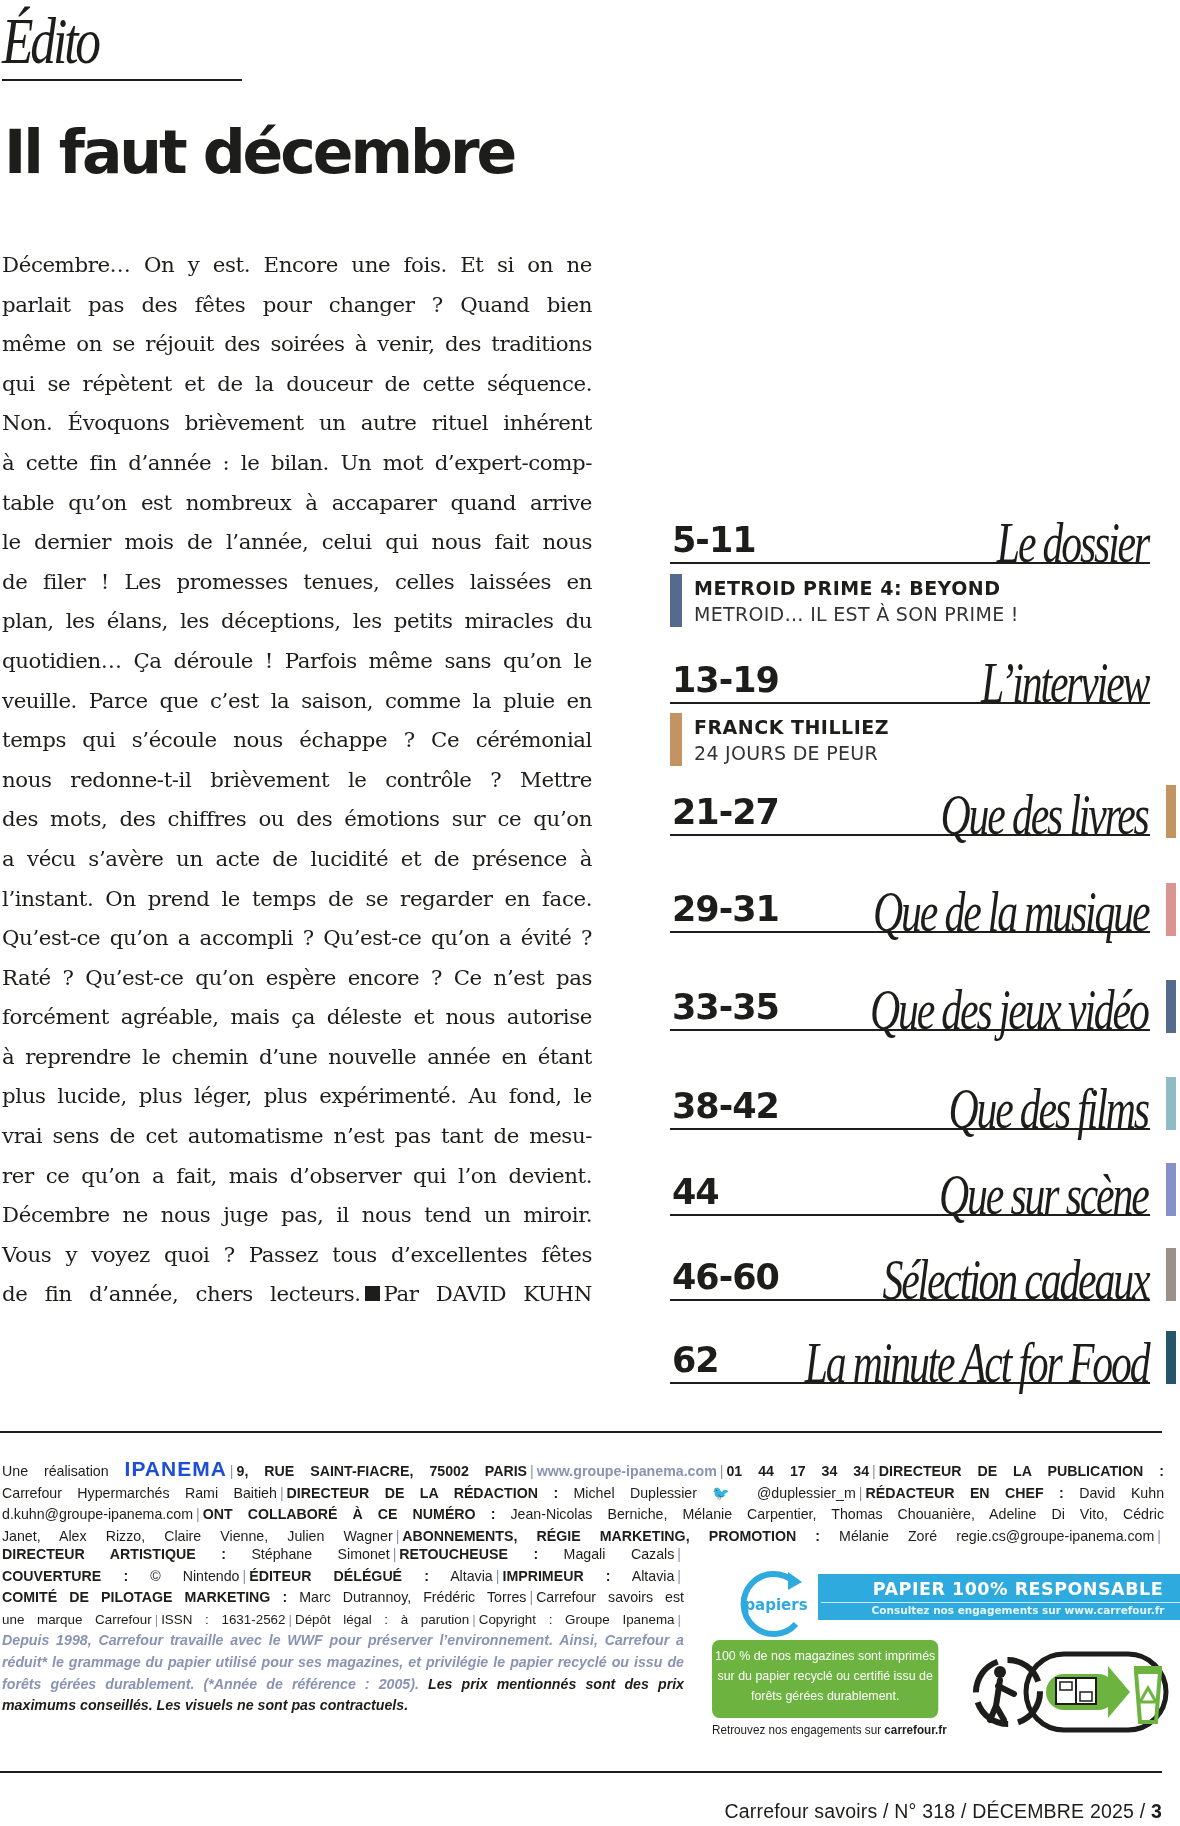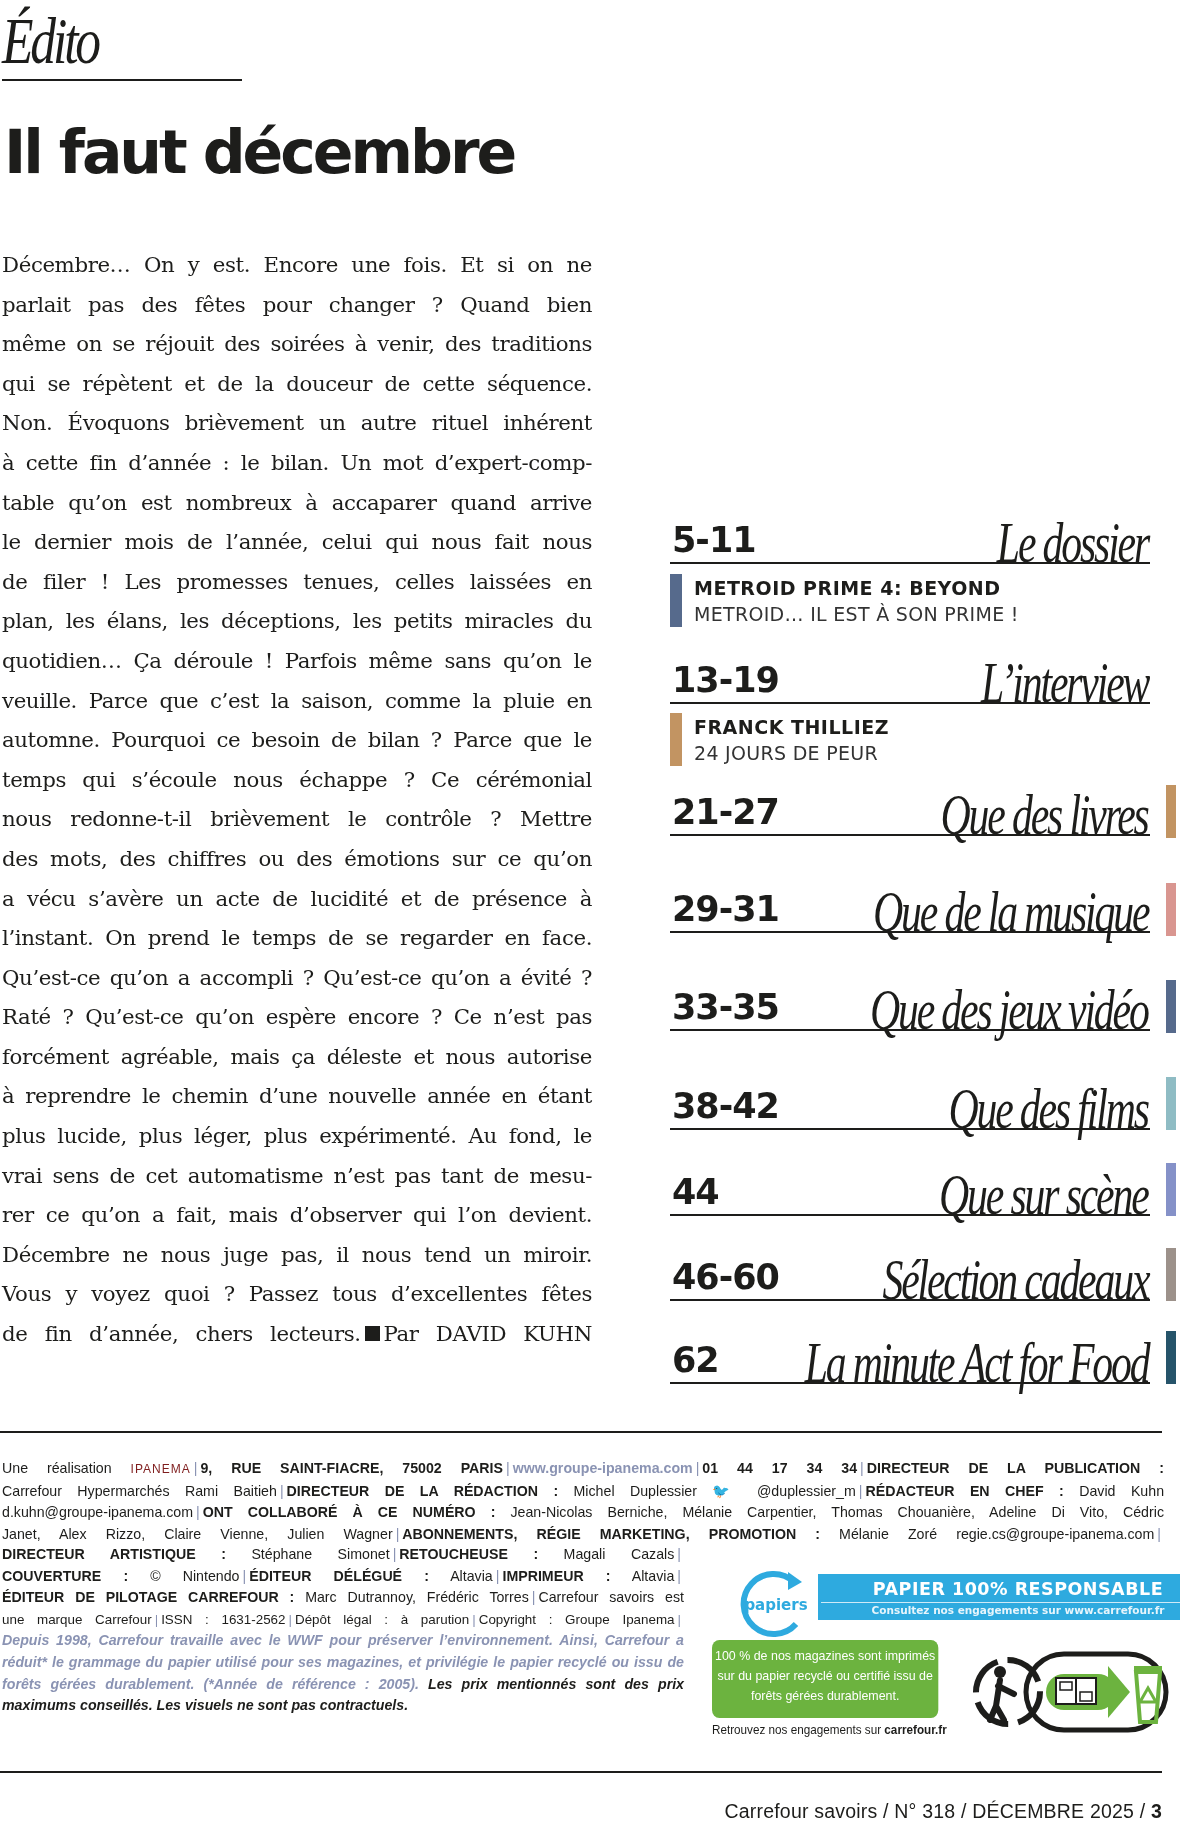--- a/index.html
+++ b/index.html
@@ -29,21 +29,21 @@
   .toc-sub-light { position: absolute; left: 24px; top: 29px; font-family: "DejaVu Sans", sans-serif; font-size: 19px; font-weight: normal; color: #333; letter-spacing: 0.3px; white-space: nowrap; }
 
   
   .hrule { left: 0; width: 1162px; height: 2px; background: #1d1d1b; }
 
   
   .credits { left: 2px; top: 1458px; width: 682px; font-family: "Liberation Sans", sans-serif; font-size: 14.2px; line-height: 21.6px; color: #1d1d1b; }
   .credits p { margin: 0; text-align: justify; }
   .credits b { font-weight: bold; }
   .sep { color: #8a93b3; padding: 0 3px; }
-  .ipanema { color: #7f1d1d; font-weight: normal; letter-spacing: 1px; font-size: 12px; }
+  .ipanema { color: #1d4ed8; font-weight: bold; letter-spacing: 1px; font-size: 21px; }
   .weblink { color: #8a93b3; font-weight: bold; }
   .wwf { color: #8a93b3; font-weight: bold; font-style: italic; }
   .prices { color: #1d1d1b; font-weight: bold; font-style: italic; }
   .credits-full { width: 1162px; }
 
   
   .papiers-logo { left: 736px; top: 1568px; width: 80px; height: 70px; }
   .papier-banner { left: 818px; top: 1574px; width: 400px; height: 46px; background: #2eaadf; color: #fff; text-align: center; font-family: "DejaVu Sans", sans-serif; }
   .papier-banner .big { font-weight: bold; font-size: 17.5px; letter-spacing: 0.5px; line-height: 26px; padding-top: 2px; }
   .papier-banner .small { font-size: 10.5px; font-weight: bold; line-height: 14px; color: #e6f5fc; }
@@ -70,21 +70,20 @@
   <span class="body-line">même on se réjouit des soirées à venir, des traditions</span>
   <span class="body-line">qui se répètent et de la douceur de cette séquence.</span>
   <span class="body-line">Non. Évoquons brièvement un autre rituel inhérent</span>
   <span class="body-line">à cette fin d’année : le bilan. Un mot d’expert-comp-</span>
   <span class="body-line">table qu’on est nombreux à accaparer quand arrive</span>
   <span class="body-line">le dernier mois de l’année, celui qui nous fait nous</span>
   <span class="body-line">de filer ! Les promesses tenues, celles laissées en</span>
   <span class="body-line">plan, les élans, les déceptions, les petits miracles du</span>
   <span class="body-line">quotidien… Ça déroule ! Parfois même sans qu’on le</span>
   <span class="body-line">veuille. Parce que c’est la saison, comme la pluie en</span>
-  <span class="body-line">automne. Pourquoi ce besoin de bilan ? Parce que le</span>
   <span class="body-line">temps qui s’écoule nous échappe ? Ce cérémonial</span>
   <span class="body-line">nous redonne-t-il brièvement le contrôle ? Mettre</span>
   <span class="body-line">des mots, des chiffres ou des émotions sur ce qu’on</span>
   <span class="body-line">a vécu s’avère un acte de lucidité et de présence à</span>
   <span class="body-line">l’instant. On prend le temps de se regarder en face.</span>
   <span class="body-line">Qu’est-ce qu’on a accompli ? Qu’est-ce qu’on a évité ?</span>
   <span class="body-line">Raté ? Qu’est-ce qu’on espère encore ? Ce n’est pas</span>
   <span class="body-line">forcément agréable, mais ça déleste et nous autorise</span>
   <span class="body-line">à reprendre le chemin d’une nouvelle année en étant</span>
   <span class="body-line">plus lucide, plus léger, plus expérimenté. Au fond, le</span>
@@ -190,21 +189,21 @@
 </div>
 
 <div class="abs credits" style="top:1544px; width:682px;">
   <p style="text-align-last:justify;">
     <b>DIRECTEUR ARTISTIQUE :</b> <span>Stéphane Simonet</span><span class="sep">|</span><b>RETOUCHEUSE :</b> <span>Magali Cazals</span><span class="sep">|</span>
   </p>
   <p style="text-align-last:justify;">
     <b>COUVERTURE :</b> <span>© Nintendo</span><span class="sep">|</span><b>ÉDITEUR DÉLÉGUÉ :</b> <span>Altavia</span><span class="sep">|</span><b>IMPRIMEUR :</b> <span>Altavia</span><span class="sep">|</span>
   </p>
   <p style="text-align-last:justify;">
-    <b>ÉDITEUR DE PILOTAGE CARREFOUR :</b> <span>Marc Dutrannoy, Frédéric Torres</span><span class="sep">|</span><span>Carrefour savoirs est</span>
+    <b>COMITÉ DE PILOTAGE MARKETING :</b> <span>Marc Dutrannoy, Frédéric Torres</span><span class="sep">|</span><span>Carrefour savoirs est</span>
   </p>
   <p style="text-align-last:justify; font-size:13.4px;">
     <span>une marque Carrefour</span><span class="sep">|</span><span>ISSN : 1631-2562</span><span class="sep">|</span><span>Dépôt légal : à parution</span><span class="sep">|</span><span>Copyright : Groupe Ipanema</span><span class="sep">|</span>
   </p>
   <p style="text-align:justify;">
     <span class="wwf">Depuis 1998, Carrefour travaille avec le WWF pour préserver l’environnement. Ainsi, Carrefour a réduit* le grammage du papier utilisé pour ses magazines, et privilégie le papier recyclé ou issu de forêts gérées durablement. (*Année de référence : 2005).</span>
     <span class="prices">Les prix mentionnés sont des prix maximums conseillés. Les visuels ne sont pas contractuels.</span>
   </p>
 </div>
 

